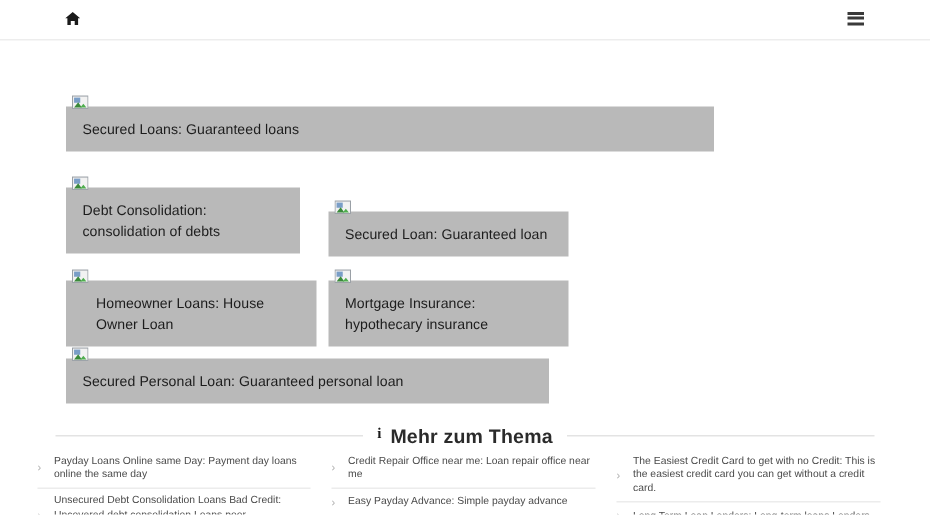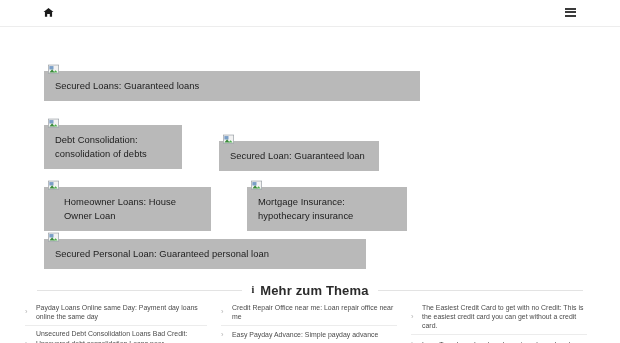--- a/index.html
+++ b/index.html
@@ -181,34 +181,34 @@
     <span></span>
     <span></span>
     <span></span>
   </div>
 </div>
 
 <div class="content">
 
   <div class="card-grid">
 
-    <div class="card" style="left:44px; top:44px; width:376px;">
+    <div class="card" style="left:44px; top:44px; width:432px;">
       <span class="broken-img">
         <svg width="11" height="11" viewBox="0 0 16 16" aria-hidden="true">
           <rect x="0.5" y="1.5" width="15" height="12" fill="#f2f2f2" stroke="#9aa0a6" stroke-width="1"></rect>
           <rect x="2" y="3" width="6" height="5" fill="#7a9ec7"></rect>
           <path d="M2 12.5 L6 7.5 L9.5 12.5 Z" fill="#3a8a3a"></path>
           <path d="M8 12.5 L11 9 L14 12.5 Z" fill="#4fae4f"></path>
           <path d="M1 14.8 L6 9.2" stroke="#ffffff" stroke-width="0"></path>
         </svg>
       </span>
       <div class="ph" style="min-height:30px;">Secured Loans: Guaranteed loans</div>
     </div>
 
-    <div class="card" style="left:44px; top:98px; width:138px;">
+    <div class="card" style="left:44px; top:98px; width:156px;">
       <span class="broken-img">
         <svg width="11" height="11" viewBox="0 0 16 16" aria-hidden="true">
           <rect x="0.5" y="1.5" width="15" height="12" fill="#f2f2f2" stroke="#9aa0a6" stroke-width="1"></rect>
           <rect x="2" y="3" width="6" height="5" fill="#7a9ec7"></rect>
           <path d="M2 12.5 L6 7.5 L9.5 12.5 Z" fill="#3a8a3a"></path>
           <path d="M8 12.5 L11 9 L14 12.5 Z" fill="#4fae4f"></path>
         </svg>
       </span>
       <div class="ph" style="min-height:44px;">Debt Consolidation: consolidation of debts</div>
     </div>
@@ -230,21 +230,21 @@
         <svg width="11" height="11" viewBox="0 0 16 16" aria-hidden="true">
           <rect x="0.5" y="1.5" width="15" height="12" fill="#f2f2f2" stroke="#9aa0a6" stroke-width="1"></rect>
           <rect x="2" y="3" width="6" height="5" fill="#7a9ec7"></rect>
           <path d="M2 12.5 L6 7.5 L9.5 12.5 Z" fill="#3a8a3a"></path>
           <path d="M8 12.5 L11 9 L14 12.5 Z" fill="#4fae4f"></path>
         </svg>
       </span>
       <div class="ph" style="min-height:44px;padding-left:20px;">Homeowner Loans: House Owner Loan</div>
     </div>
 
-    <div class="card" style="left:219px; top:160px; width:160px;margin-left:28px;">
+    <div class="card" style="left:219px; top:160px; width:160px;">
       <span class="broken-img">
         <svg width="11" height="11" viewBox="0 0 16 16" aria-hidden="true">
           <rect x="0.5" y="1.5" width="15" height="12" fill="#f2f2f2" stroke="#9aa0a6" stroke-width="1"></rect>
           <rect x="2" y="3" width="6" height="5" fill="#7a9ec7"></rect>
           <path d="M2 12.5 L6 7.5 L9.5 12.5 Z" fill="#3a8a3a"></path>
           <path d="M8 12.5 L11 9 L14 12.5 Z" fill="#4fae4f"></path>
         </svg>
       </span>
       <div class="ph" style="min-height:44px;">Mortgage Insurance: hypothecary insurance</div>
     </div>

